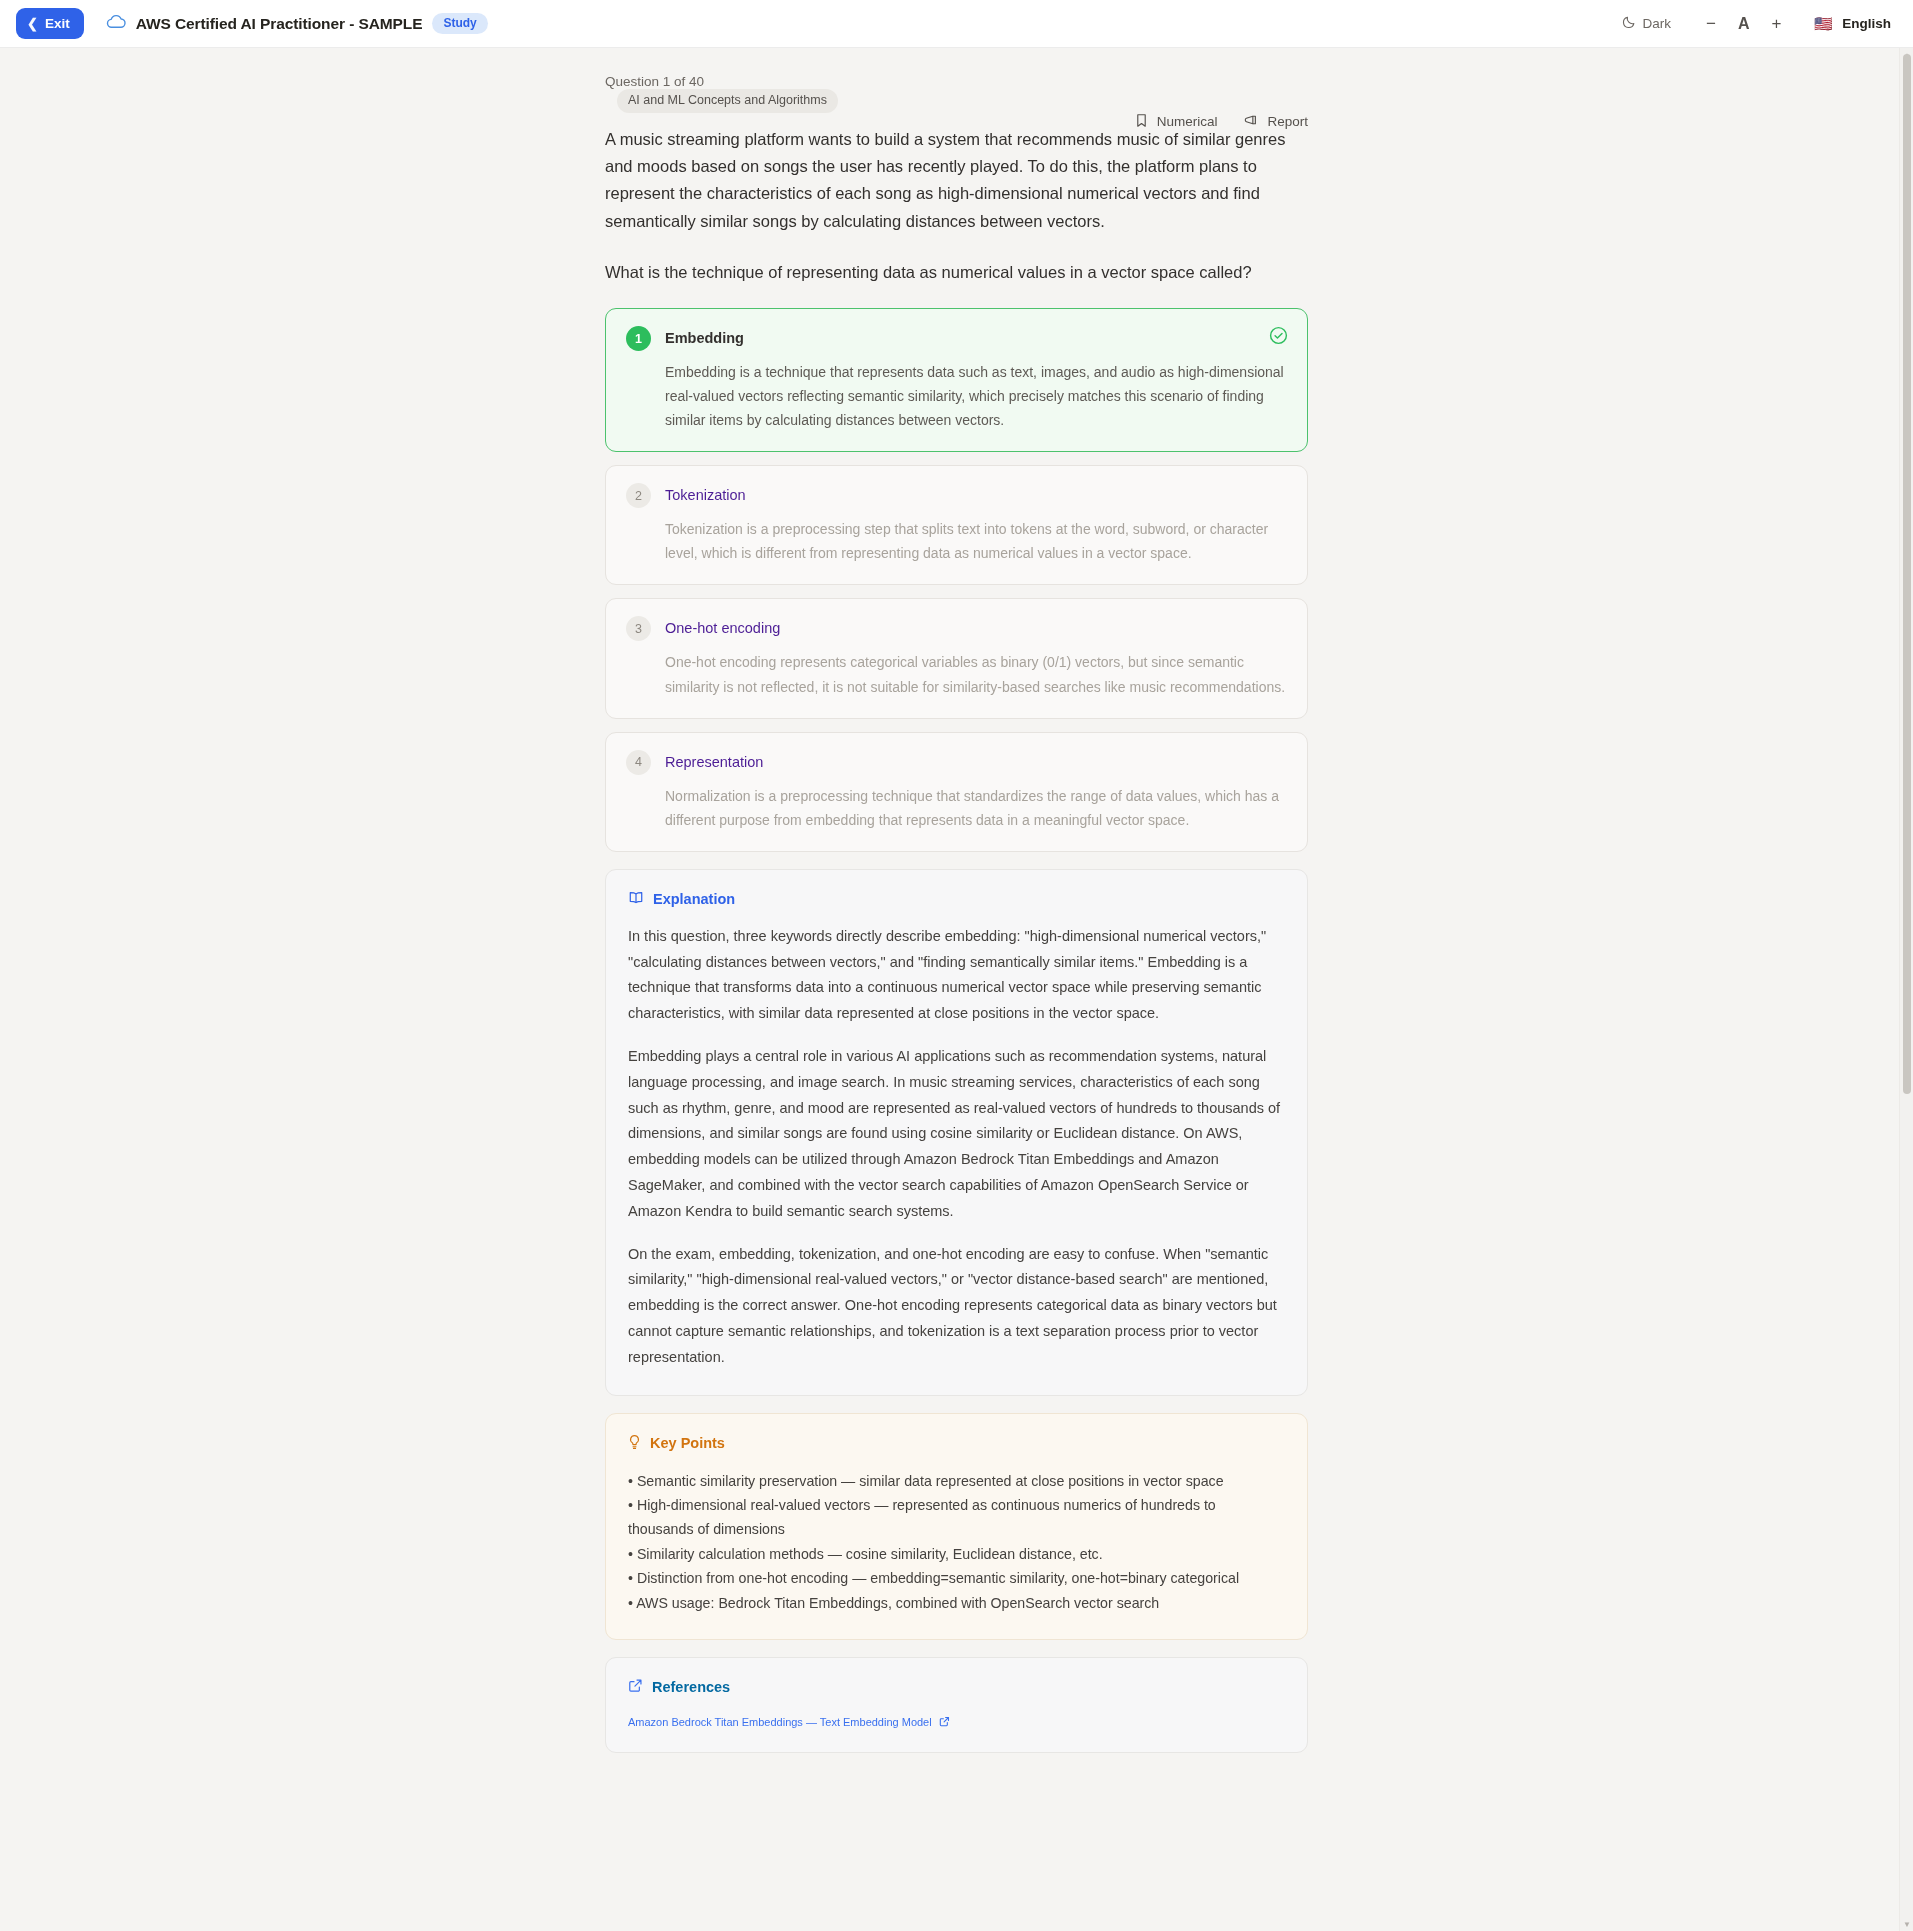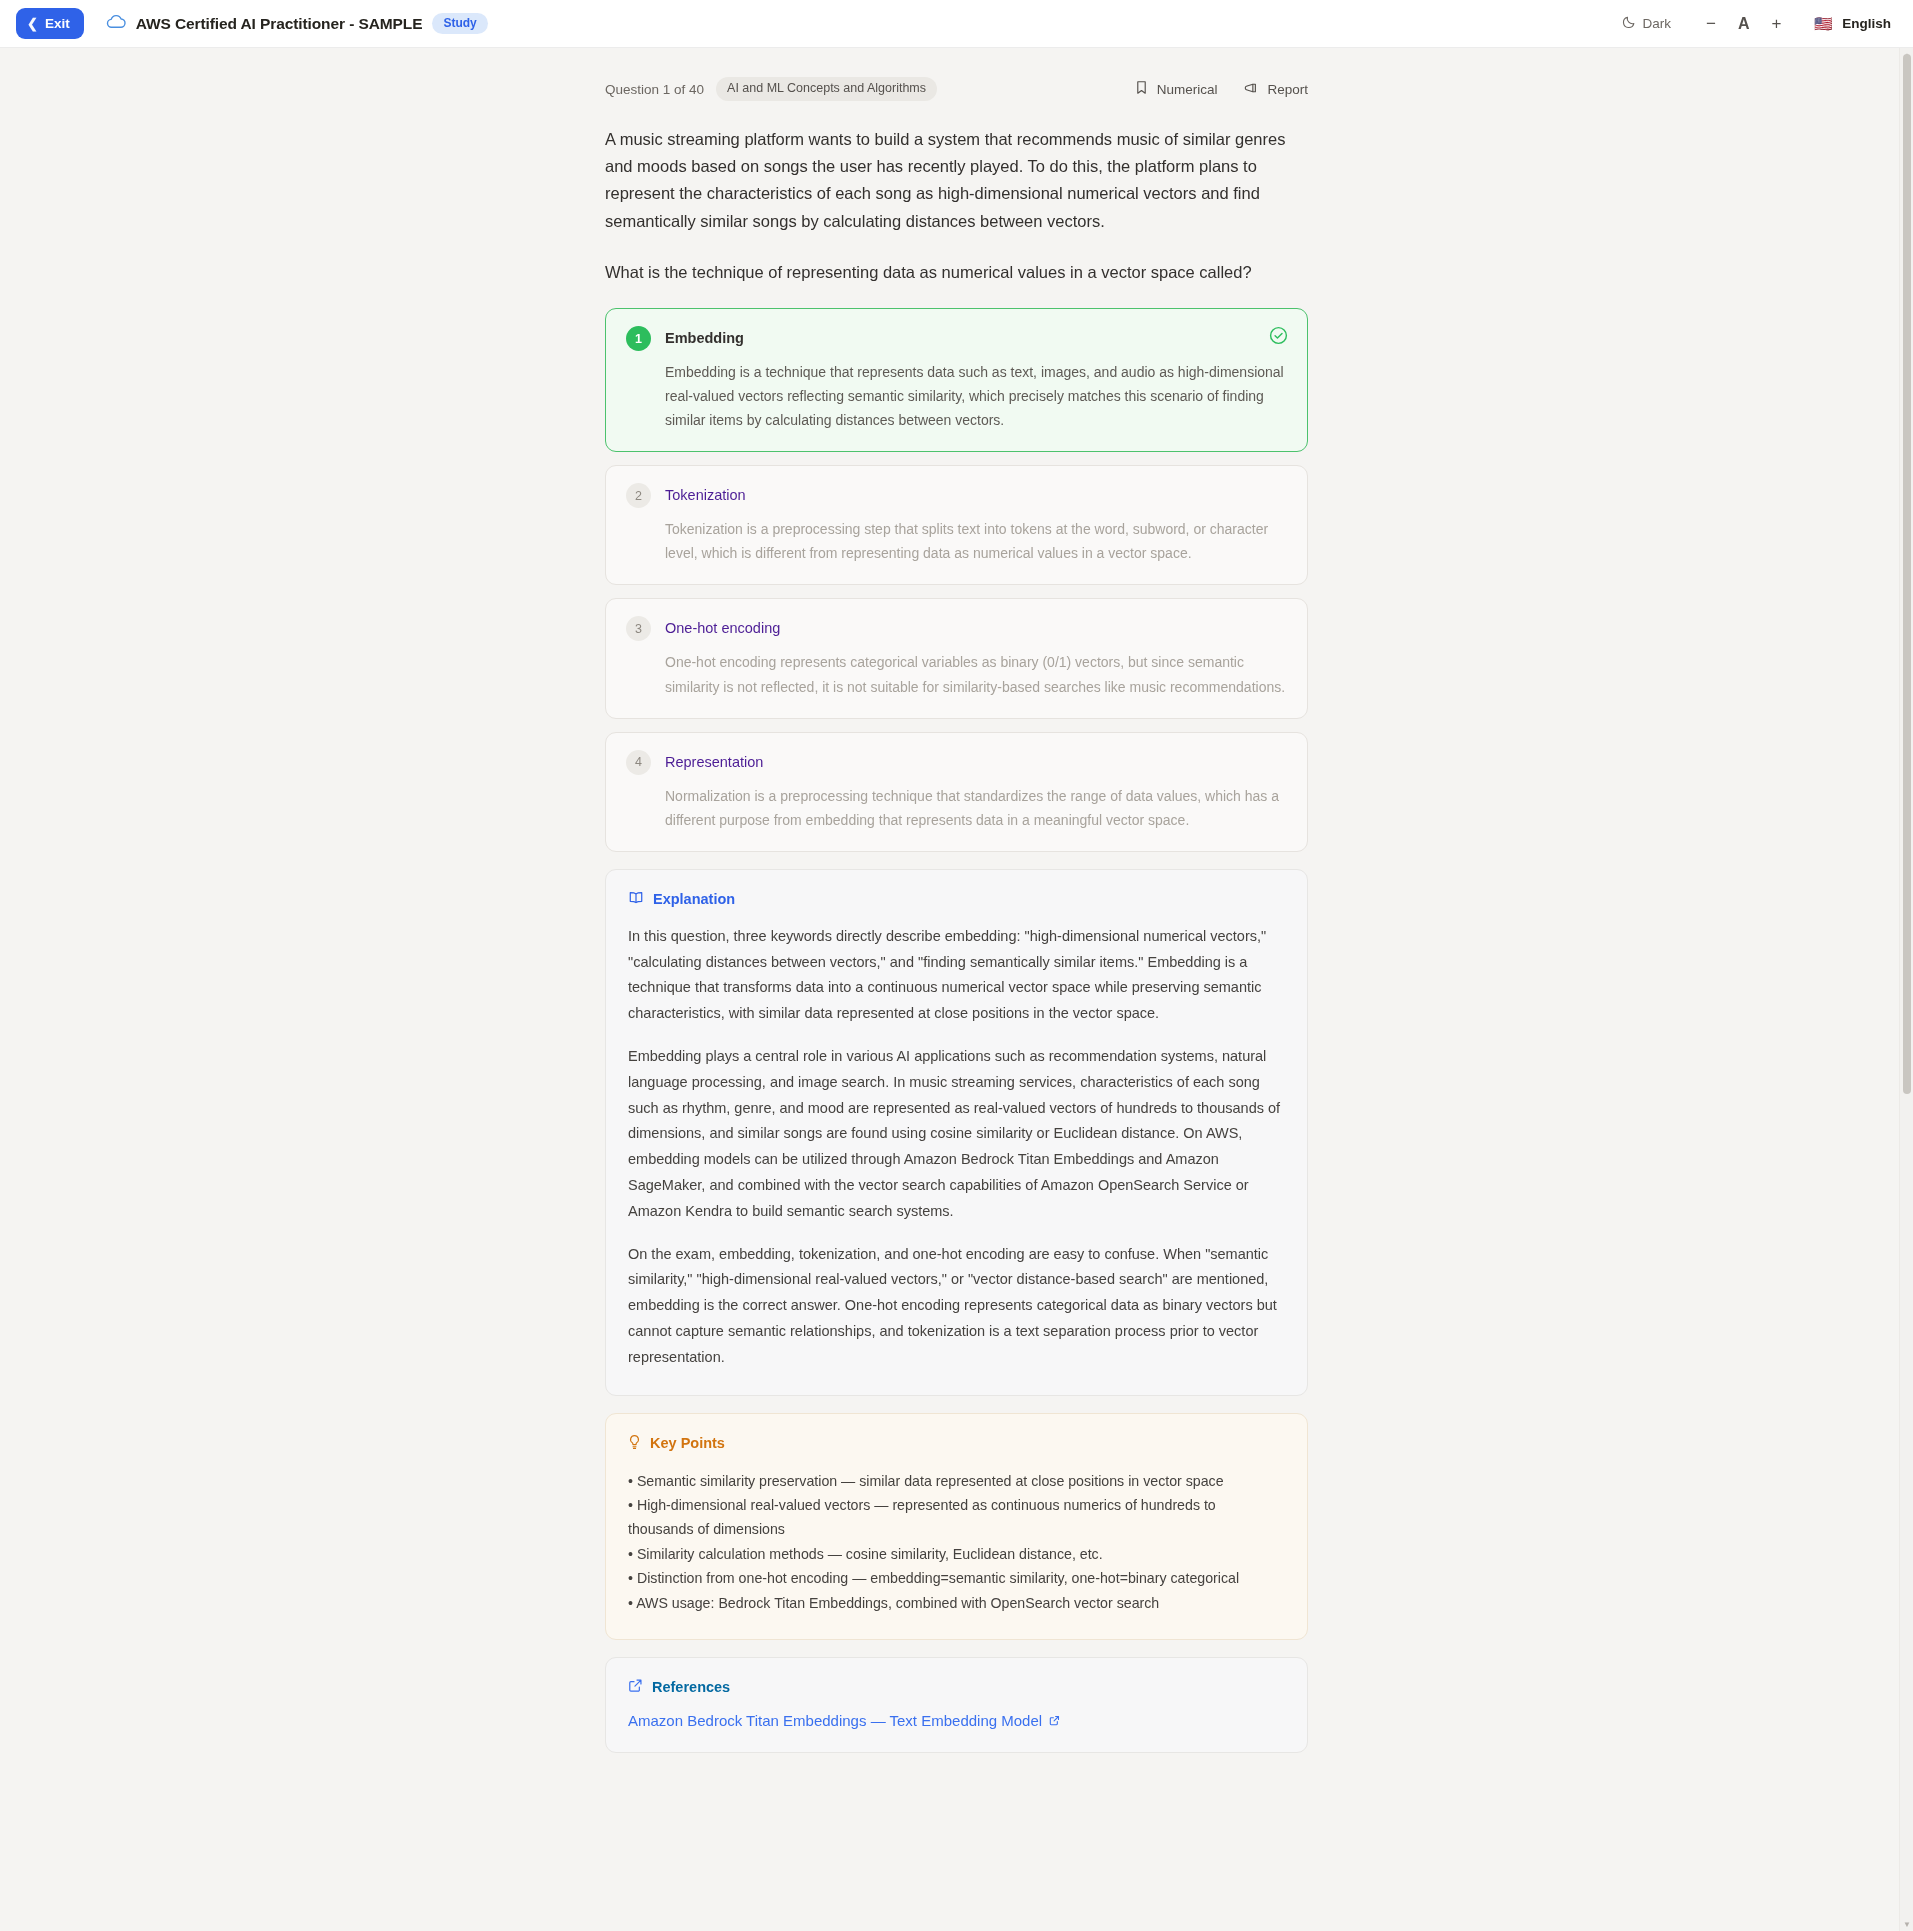--- a/index.html
+++ b/index.html
@@ -114,24 +114,25 @@
   }
   .content {
     width: 703px;
     margin: 0 auto;
     padding-top: 26px;
   }
 
   
   .meta-row {
     display: flex;
-    align-items: center;
+    align-items: flex-start;
     position: relative;
     height: 30px;
     margin-bottom: 22px;
+    flex-direction: column;
   }
   .qcount {
     font-size: 13.5px;
     color: #6c6762;
   }
   .topic-pill {
     background: #eae8e4;
     color: #55514d;
     font-size: 12.5px;
     border-radius: 999px;
@@ -256,21 +257,21 @@
     margin-bottom: 17px;
   }
   .panel-p:last-child { margin-bottom: 0; }
 
   .kp-line {
     font-size: 14.2px;
     line-height: 1.72;
     color: #45423f;
   }
   .ref-link {
-    font-size: 15px;
+    font-size: 11px;
     color: #3a70ef;
     text-decoration: none;
     display: inline-flex;
     align-items: center;
     gap: 7px;
     cursor: pointer;
   }
 
   
   .scrollbar-track {

